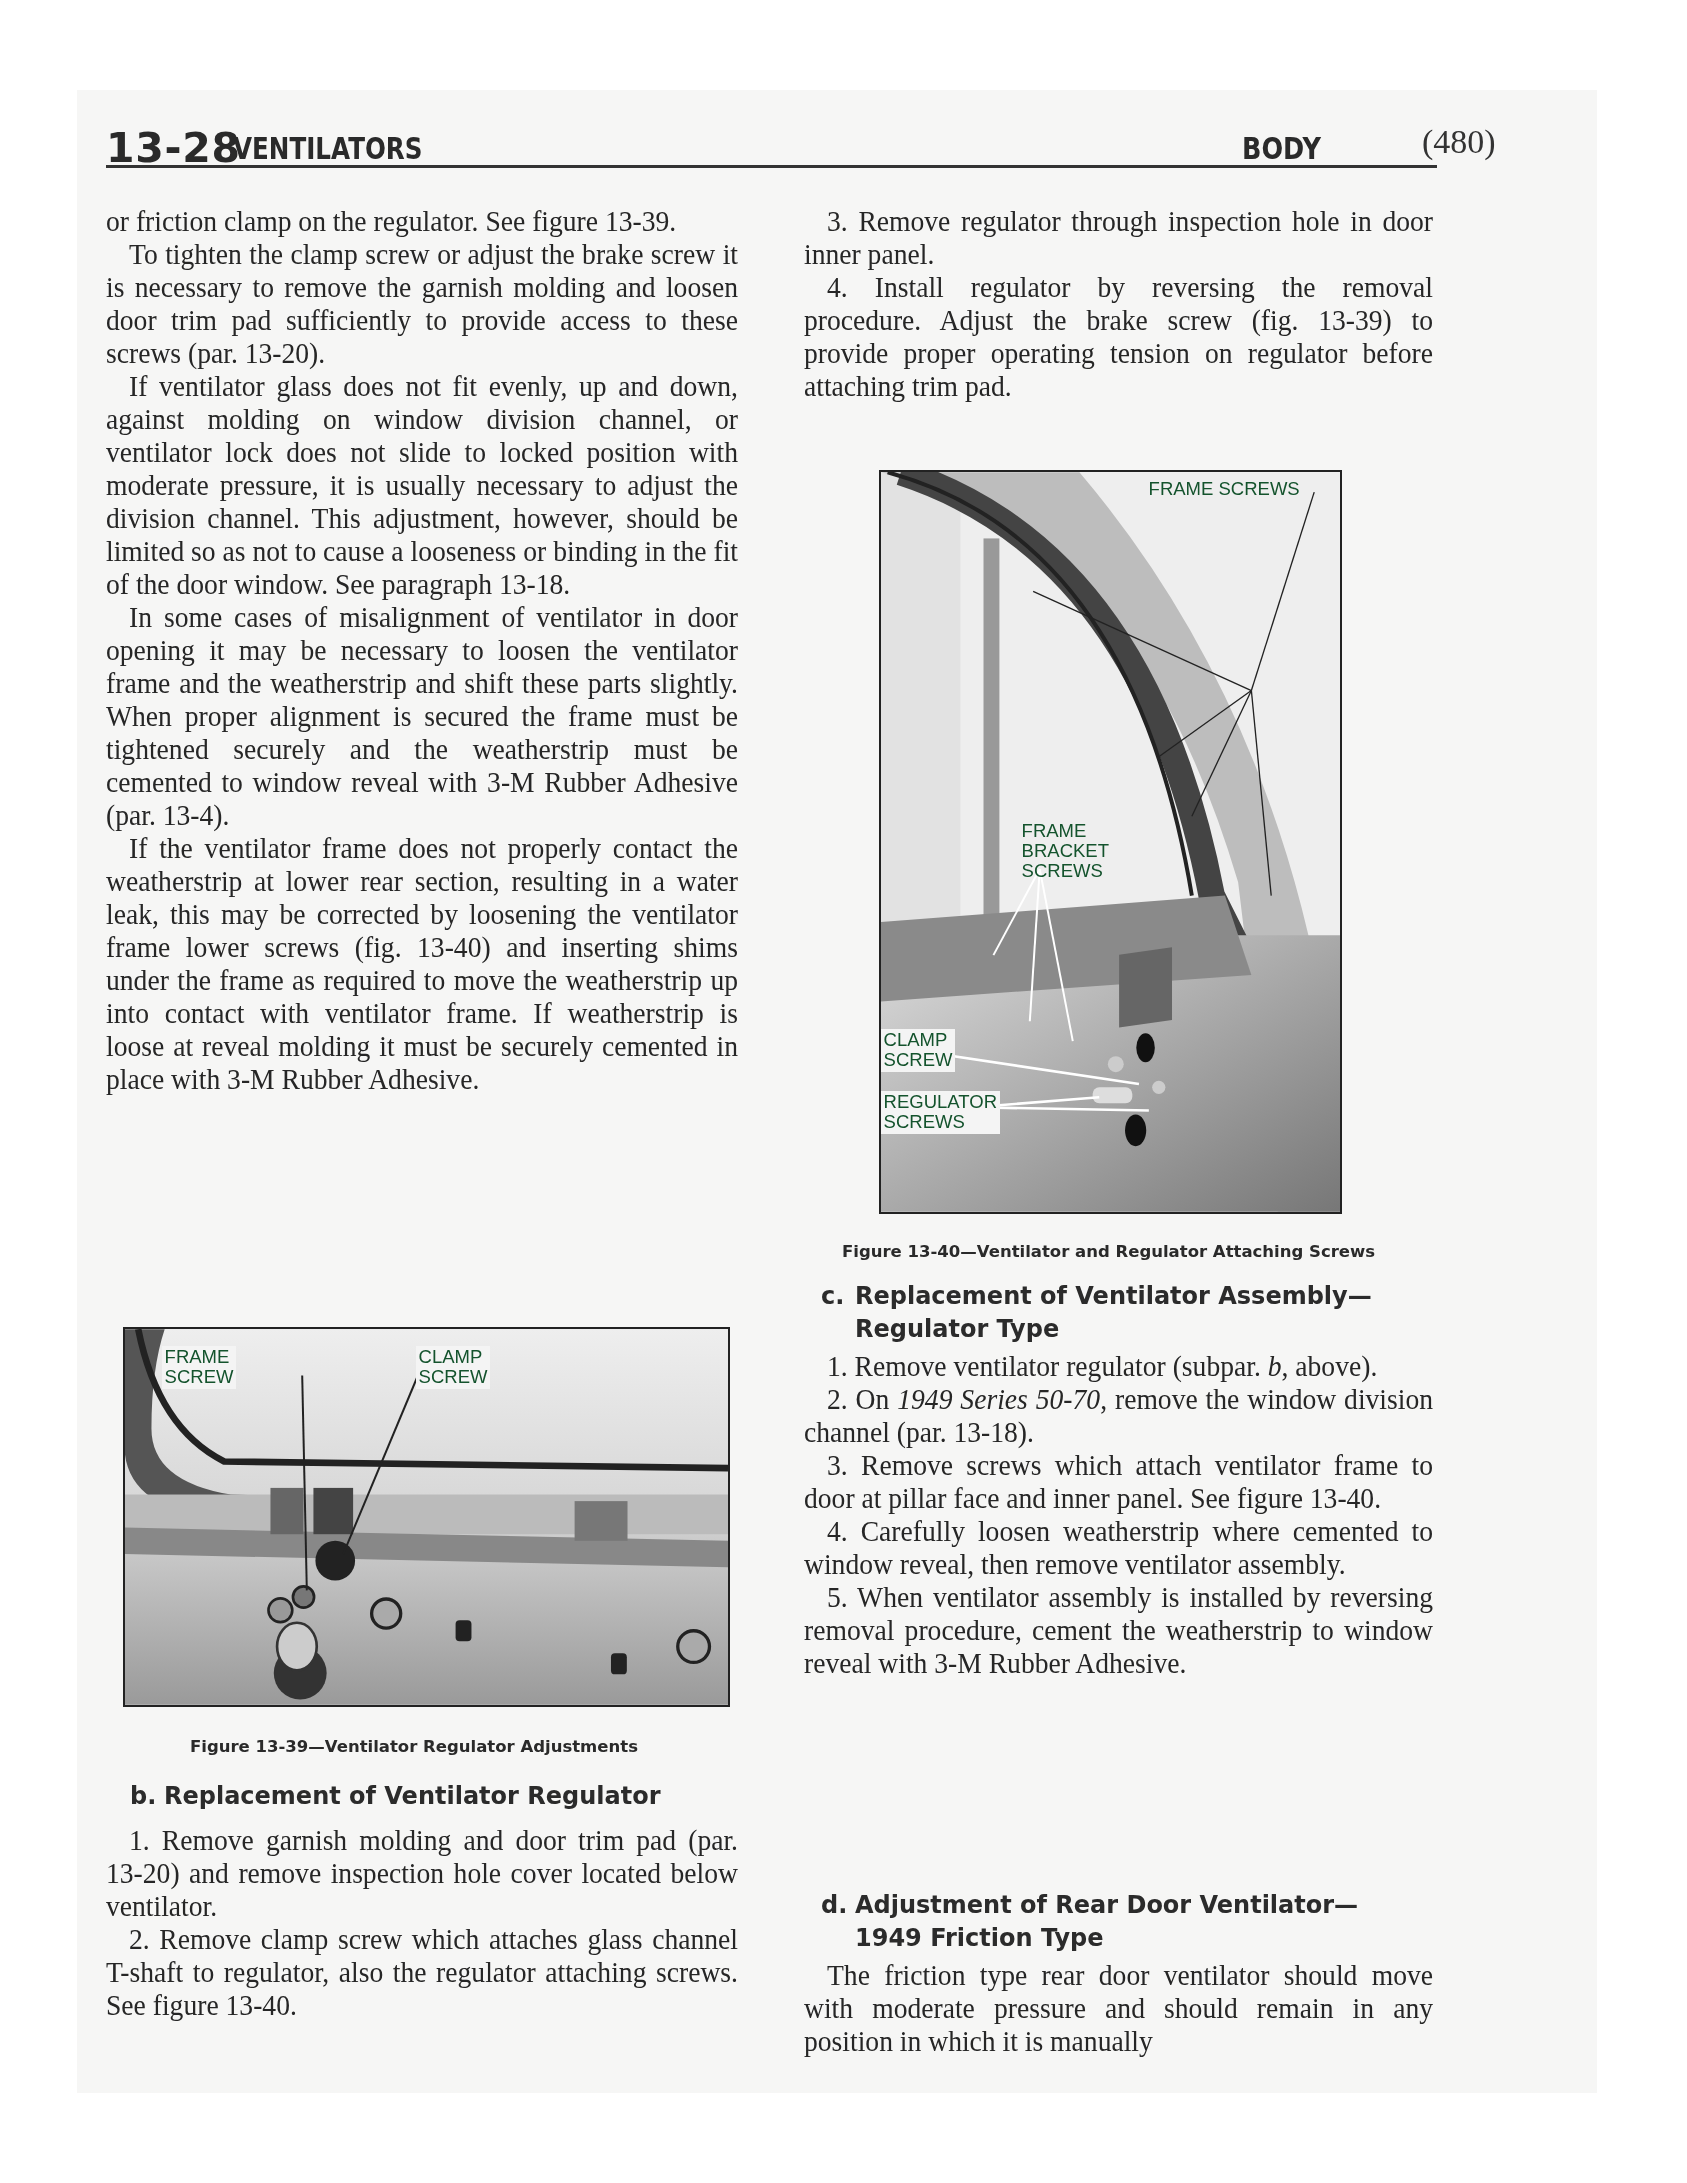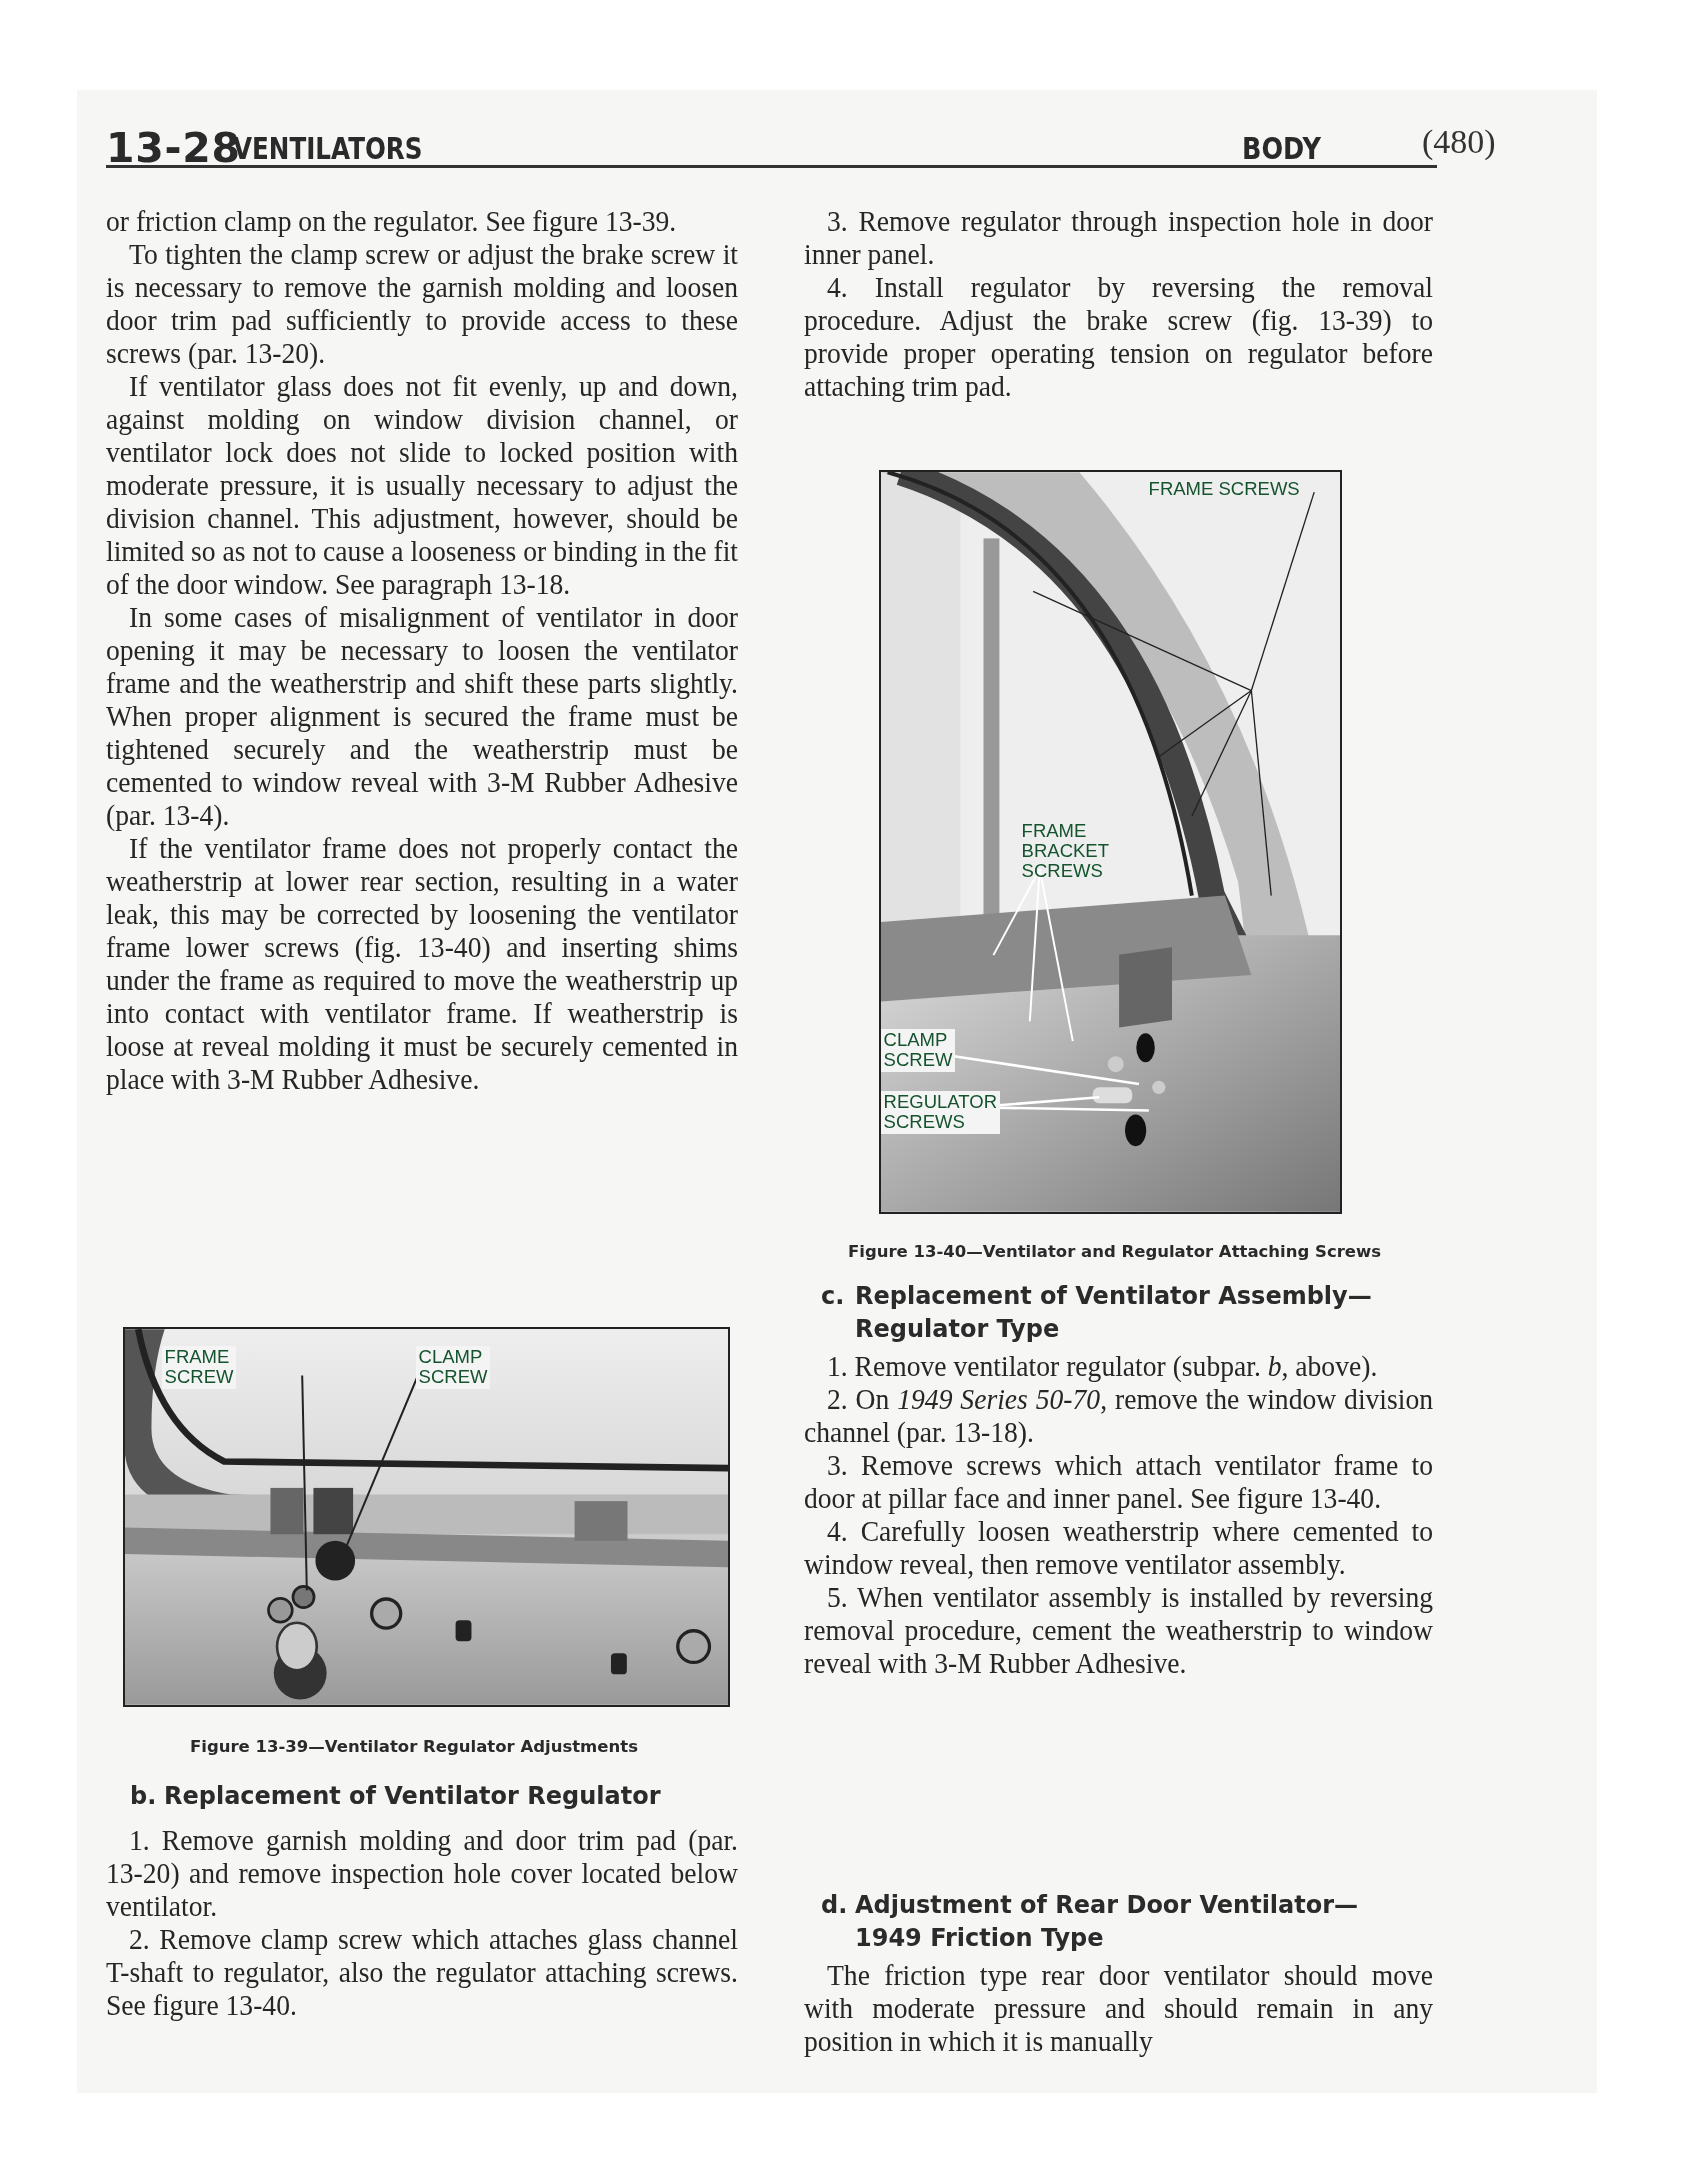--- a/index.html
+++ b/index.html
@@ -145,21 +145,21 @@
     <line x1="240" y1="600" x2="290" y2="860" stroke="#fff" stroke-width="3"></line>
     <line x1="90" y1="880" x2="390" y2="925" stroke="#fff" stroke-width="4"></line>
     <line x1="140" y1="960" x2="330" y2="945" stroke="#fff" stroke-width="4"></line>
     <line x1="140" y1="960" x2="405" y2="965" stroke="#fff" stroke-width="4"></line>
   </svg>
   <div class="callout" style="left:265px; top:5.3px; background:transparent;">FRAME SCREWS</div>
   <div class="callout" style="left:138px; top:348px; background:transparent;"><span>FRAME</span><br><span>BRACKET</span><br><span>SCREWS</span></div>
   <div class="callout" style="left:0px; top:557px;"><span>CLAMP</span><br><span>SCREW</span></div>
   <div class="callout" style="left:0px; top:619px;"><span>REGULATOR</span><br><span>SCREWS</span></div>
 </div>
-<div class="fig-caption" style="left:842px; top:1242px;margin-left:6px;">Figure 13-40—Ventilator and Regulator Attaching Screws</div>
+<div class="fig-caption" style="left:842px; top:1242px;">Figure 13-40—Ventilator and Regulator Attaching Screws</div>
 
 <div class="col col-right" style="top:1280px;">
   <p class="sub-head" style="padding-left:17px;">
     <span class="letter">c.</span><span>Replacement of Ventilator Assembly—</span>
     <span class="cont">Regulator Type</span>
   </p>
   <p class="txt ind" style="margin-top:2.6px;">
       <span class="sq"><span>1. Remove ventilator regulator (subpar. </span><i>b</i><span>, above).</span></span>
     </p>
   <p class="txt ind">

